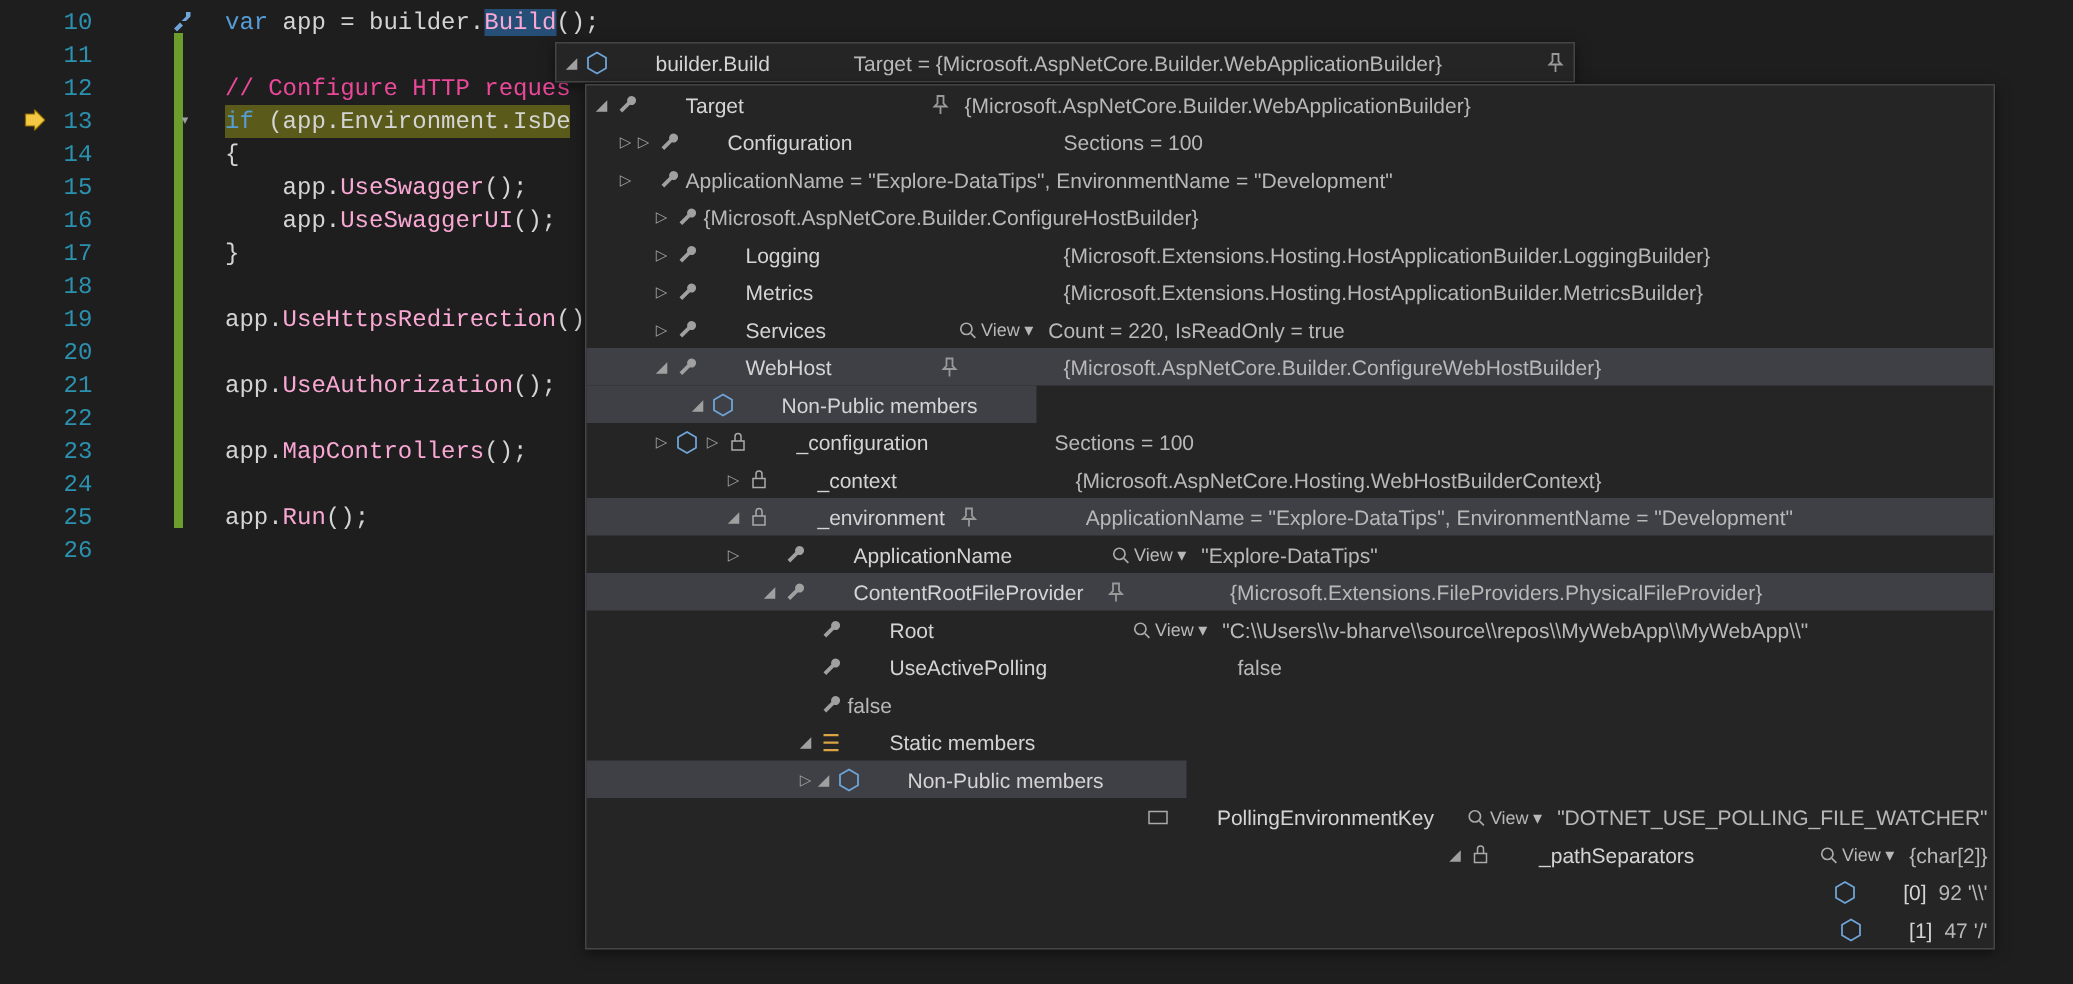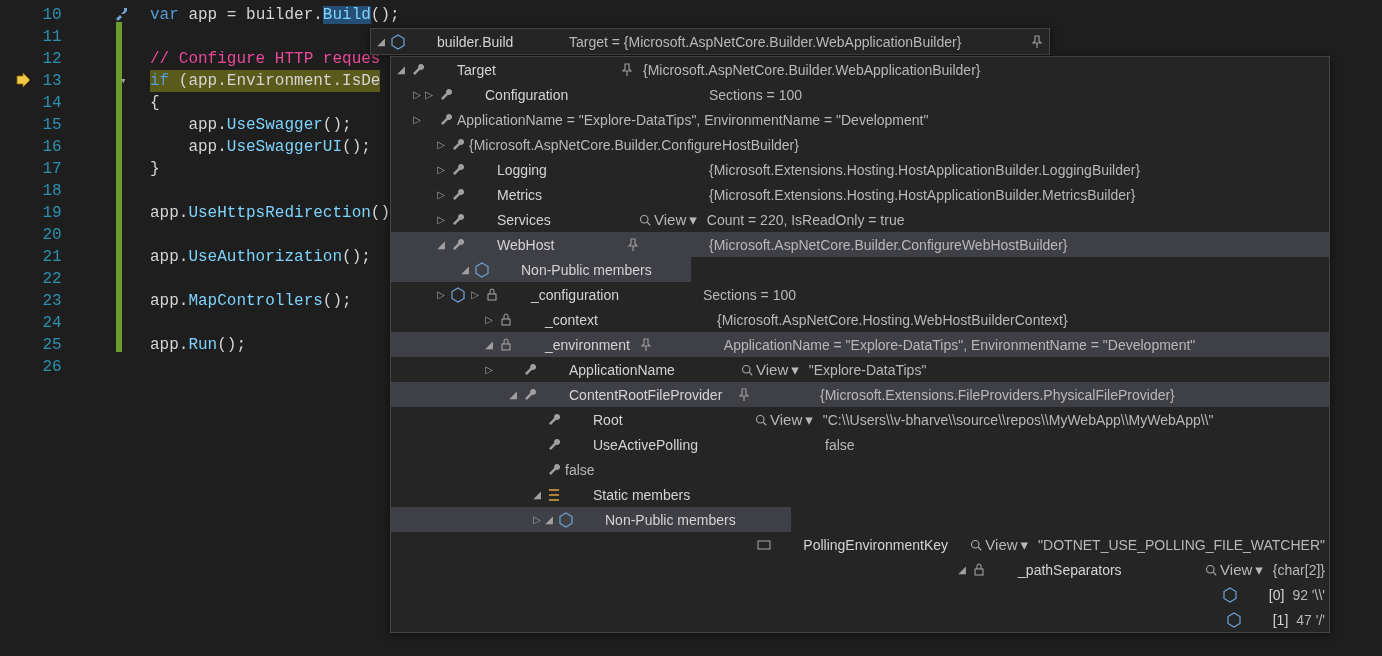--- a/index.html
+++ b/index.html
@@ -54,21 +54,21 @@
   padding-top: 4px;
   padding-left: 20px;
   position: relative;
 }
 .code-line {
   height: 22px;
   line-height: 22px;
   white-space: pre;
 }
 .kw { color: #569cd6; }
-.mtd { color: #7dd3fc; }
+.mtd { color: #f9a8d4; }
 .cmt { color: #ec4899; }
 .sel-method { background: #264f78; }
 .hl-line { background: #5a5a1a; display: inline-block; }
 .green-bar {
   position: absolute;
   left: -14px;
   width: 6px;
   background: #6b9e2d;
   top: 22px;
   height: 330px;
@@ -124,21 +124,21 @@
 .dt-value {
   color: #b8b8b8;
   white-space: nowrap;
 }
 .dt-view {
   color: #b8b8b8;
   margin-right: 10px;
   display: inline-flex;
   align-items: center;
   gap: 3px;
-  font-size: 15px;
+  font-size: 12px;
 }
 .dt-view svg { width: 12px; height: 12px; }
 .dt-pin {
   margin-left: auto;
   color: #888;
   width: 16px;
   height: 16px;
   cursor: pointer;
   flex-shrink: 0;
 }

